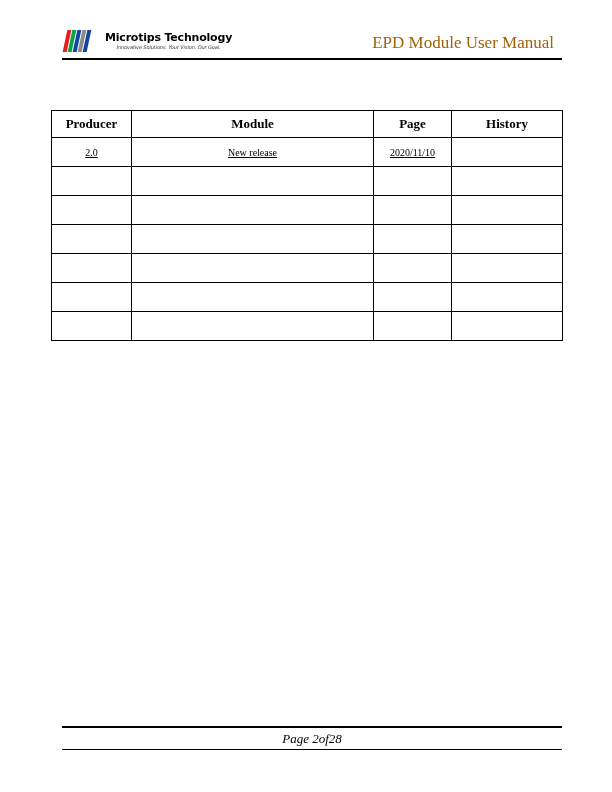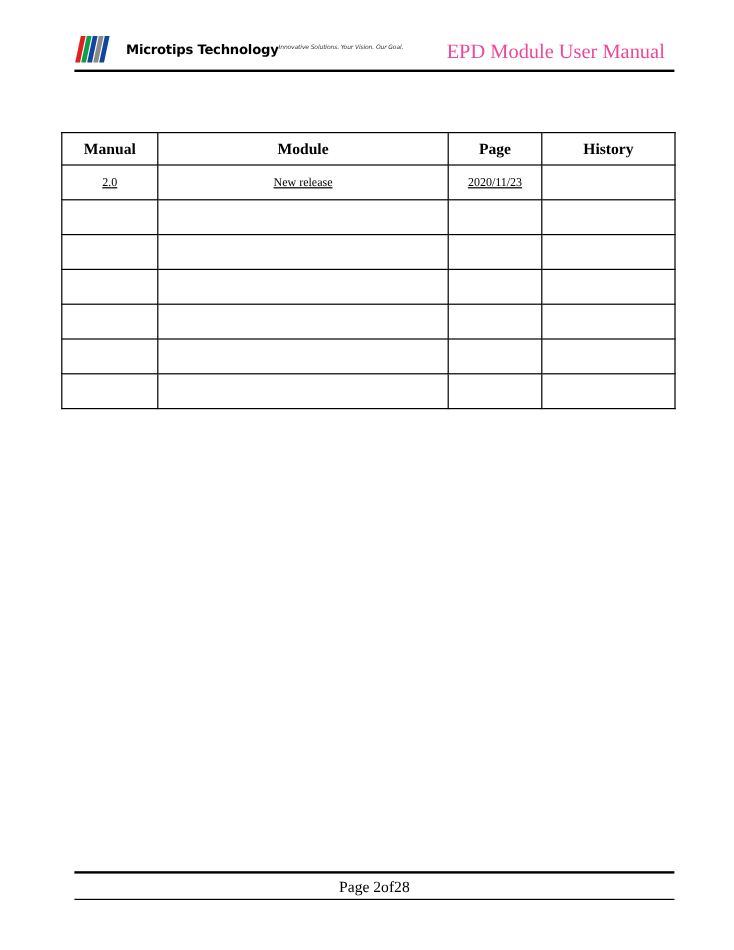--- a/index.html
+++ b/index.html
@@ -56,21 +56,21 @@
     width: 4px;
     height: 22px;
   }
   .logo-mark i.b1 { background: #e02020; height: 22px; }
   .logo-mark i.b2 { background: #10a04a; height: 22px; }
   .logo-mark i.b3 { background: #1046a0; height: 22px; }
   .logo-mark i.b4 { background: #8a8a8a; height: 22px; }
   .logo-mark i.b5 { background: #1046a0; height: 22px; }
   .logo-text {
     display: flex;
-    flex-direction: row;
+    flex-direction: column;
     line-height: 1;
     text-align: center;
   }
   .logo-title {
     font-family: "DejaVu Sans", sans-serif;
     font-size: 11px;
     font-weight: bold;
     letter-spacing: -0.2px;
     color: #000;
   }
@@ -78,21 +78,21 @@
     font-family: "DejaVu Sans", sans-serif;
     font-size: 5px;
     font-style: italic;
     color: #333;
     margin-top: 2px;
     letter-spacing: -0.1px;
   }
   .header-title {
     font-family: "Liberation Serif", serif;
     font-size: 17px;
-    color: #ec4899;
+    color: #a16207;
     padding-right: 8px;
     padding-bottom: 1px;
   }
   .header-rule {
     position: absolute;
     left: 0;
     right: 0;
     top: 44px;
     border-top: 2px solid #000;
   }
@@ -141,20 +141,21 @@
   .col-content { width: 242px; }
   .col-date    { width: 78px; }
   .col-producer{ width: 111px; }
 
   
   .footer {
     position: absolute;
     left: 62px;
     right: 50px;
     bottom: 42px;
+    font-style: italic;
   }
   .footer-rule-top {
     border-top: 2px solid #000;
   }
   .footer-text {
     text-align: center;
     font-size: 13px;
     font-family: "Liberation Serif", serif;
     padding-top: 3px;
     padding-bottom: 2px;
@@ -191,31 +192,31 @@
 
   <table class="rev-table">
     <colgroup>
       <col class="col-version">
       <col class="col-content">
       <col class="col-date">
       <col class="col-producer">
     </colgroup>
     <thead>
       <tr>
-        <th>Manual</th>
+        <th>Producer</th>
         <th>Module</th>
         <th>Page</th>
         <th>History</th>
       </tr>
     </thead>
     <tbody>
       <tr>
         <td>2.0</td>
         <td>New release</td>
-        <td>2020/11/23</td>
+        <td>2020/11/10</td>
         <td></td>
       </tr>
       <tr>
         <td></td>
         <td></td>
         <td></td>
         <td></td>
       </tr>
       <tr>
         <td></td>

